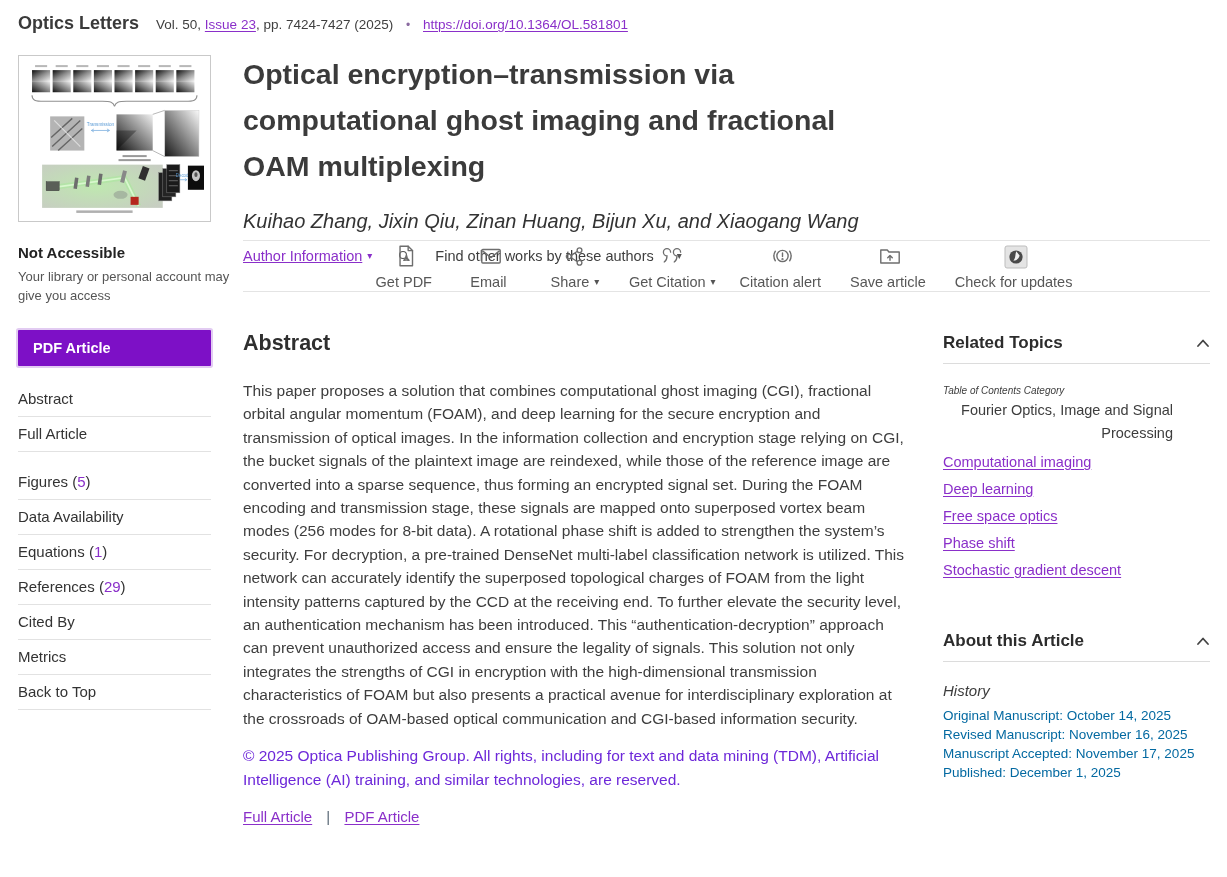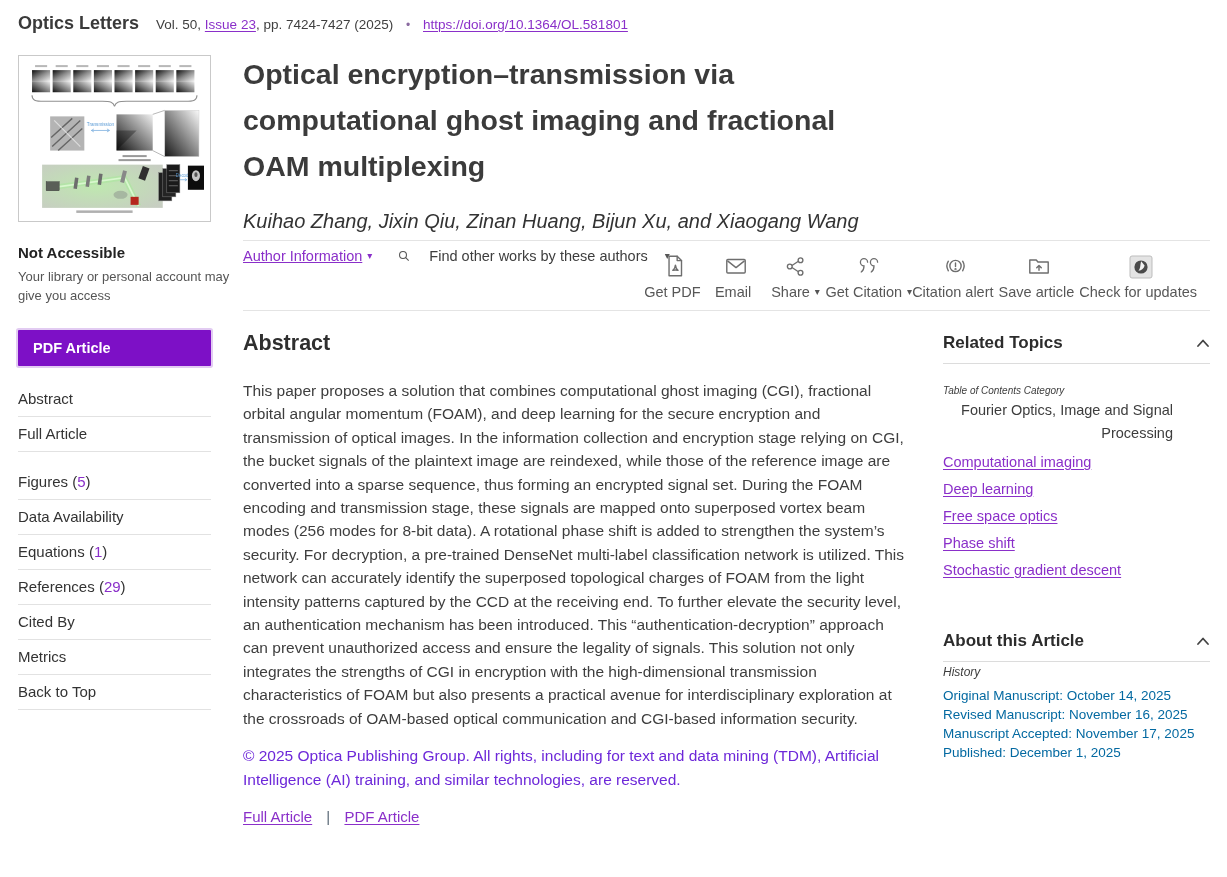--- a/index.html
+++ b/index.html
@@ -32,26 +32,26 @@
 
   
   .maincol{position:absolute;left:243px;top:51px;width:663px;}
   .title{font-size:28.5px;line-height:46px;font-weight:600;color:#3b3b3b;}
   .authors{margin-top:21px;font-size:20px;color:#333;font-style:italic;}
   .author-row{margin-top:15px;display:flex;align-items:center;font-size:14.5px;color:#3d3d3d;}
   .ai-link{color:#8a2fc9;text-decoration:underline;margin-right:5px;}
   .caret{font-size:10px;line-height:1;}
   .caret.purple{color:#8a2fc9;}
   .caret.gray{color:#555;}
-  .find{display:flex;align-items:center;gap:17px;margin-left:24px;color:#3d3d3d;cursor:pointer;justify-content:space-between;}
-
-  
-  .toolbar{position:absolute;left:243px;top:240px;width:967px;height:71px;
+  .find{display:flex;align-items:center;gap:23px;margin-left:24px;color:#3d3d3d;cursor:pointer;justify-content:space-between;}
+
+  
+  .toolbar{position:absolute;left:243px;top:240px;width:967px;height:52px;
            border-top:1px solid #e4e4e4;border-bottom:1px solid #e4e4e4;
-           display:flex;align-items:center;justify-content:flex-end;padding:0 8px;}
+           display:flex;align-items:center;justify-content:center;padding:0 8px;gap:24px;}
   .tool{display:flex;flex-direction:column;align-items:center;gap:5px;color:#575757;
         font-size:14.5px;cursor:pointer;min-width:60px;}
   .tool .ic{height:27px;display:flex;align-items:flex-end;color:#6e6e6e;}
   .tool-label{display:flex;align-items:center;gap:5px;}
 
   
   .abstract{position:absolute;left:243px;top:331px;width:663px;}
   .abs-h{font-size:21.5px;font-weight:700;color:#2f2f2f;}
   .abs-p{margin-top:23px;font-size:15.5px;line-height:23.4px;color:#3e3e3e;}
   .copyright{margin-top:14px;font-size:15.5px;line-height:23.4px;color:#6d28d9;}
@@ -65,21 +65,21 @@
   .chev{color:#444;display:flex;}
   .toc-label{margin-top:21px;font-style:italic;font-size:10px;color:#3d3d3d;}
   .toc-val{margin-top:3px;font-size:14.5px;line-height:22.5px;color:#3d3d3d;width:230px;text-align:right;}
   .topics-row{margin-top:27px;display:flex;justify-content:space-between;align-items:center;}
   .topics-label{font-style:italic;font-size:14.5px;color:#3d3d3d;}
   .help{width:19px;height:19px;border-radius:50%;background:#767676;color:#fff;font-size:11px;
         font-weight:700;display:flex;align-items:center;justify-content:center;cursor:pointer;}
   .topic-item{margin-top:9px;}
   .topic-item a{font-size:14.5px;color:#8a2fc9;text-decoration:underline;text-underline-offset:2px;}
   .about{margin-top:52px;}
-  .hist-label{margin-top:3px;font-style:italic;font-size:12px;color:#3d3d3d;}
+  .hist-label{margin-top:20px;font-style:italic;font-size:15px;color:#3d3d3d;}
   .hist-lines{margin-top:7px;}
   .hist-line{font-size:13.5px;line-height:19px;color:#0369a1;}
 </style>
 </head>
 <body>
 
 <div class="page">
 
   <div class="hdr">
     <span class="journal">Optics Letters</span>

